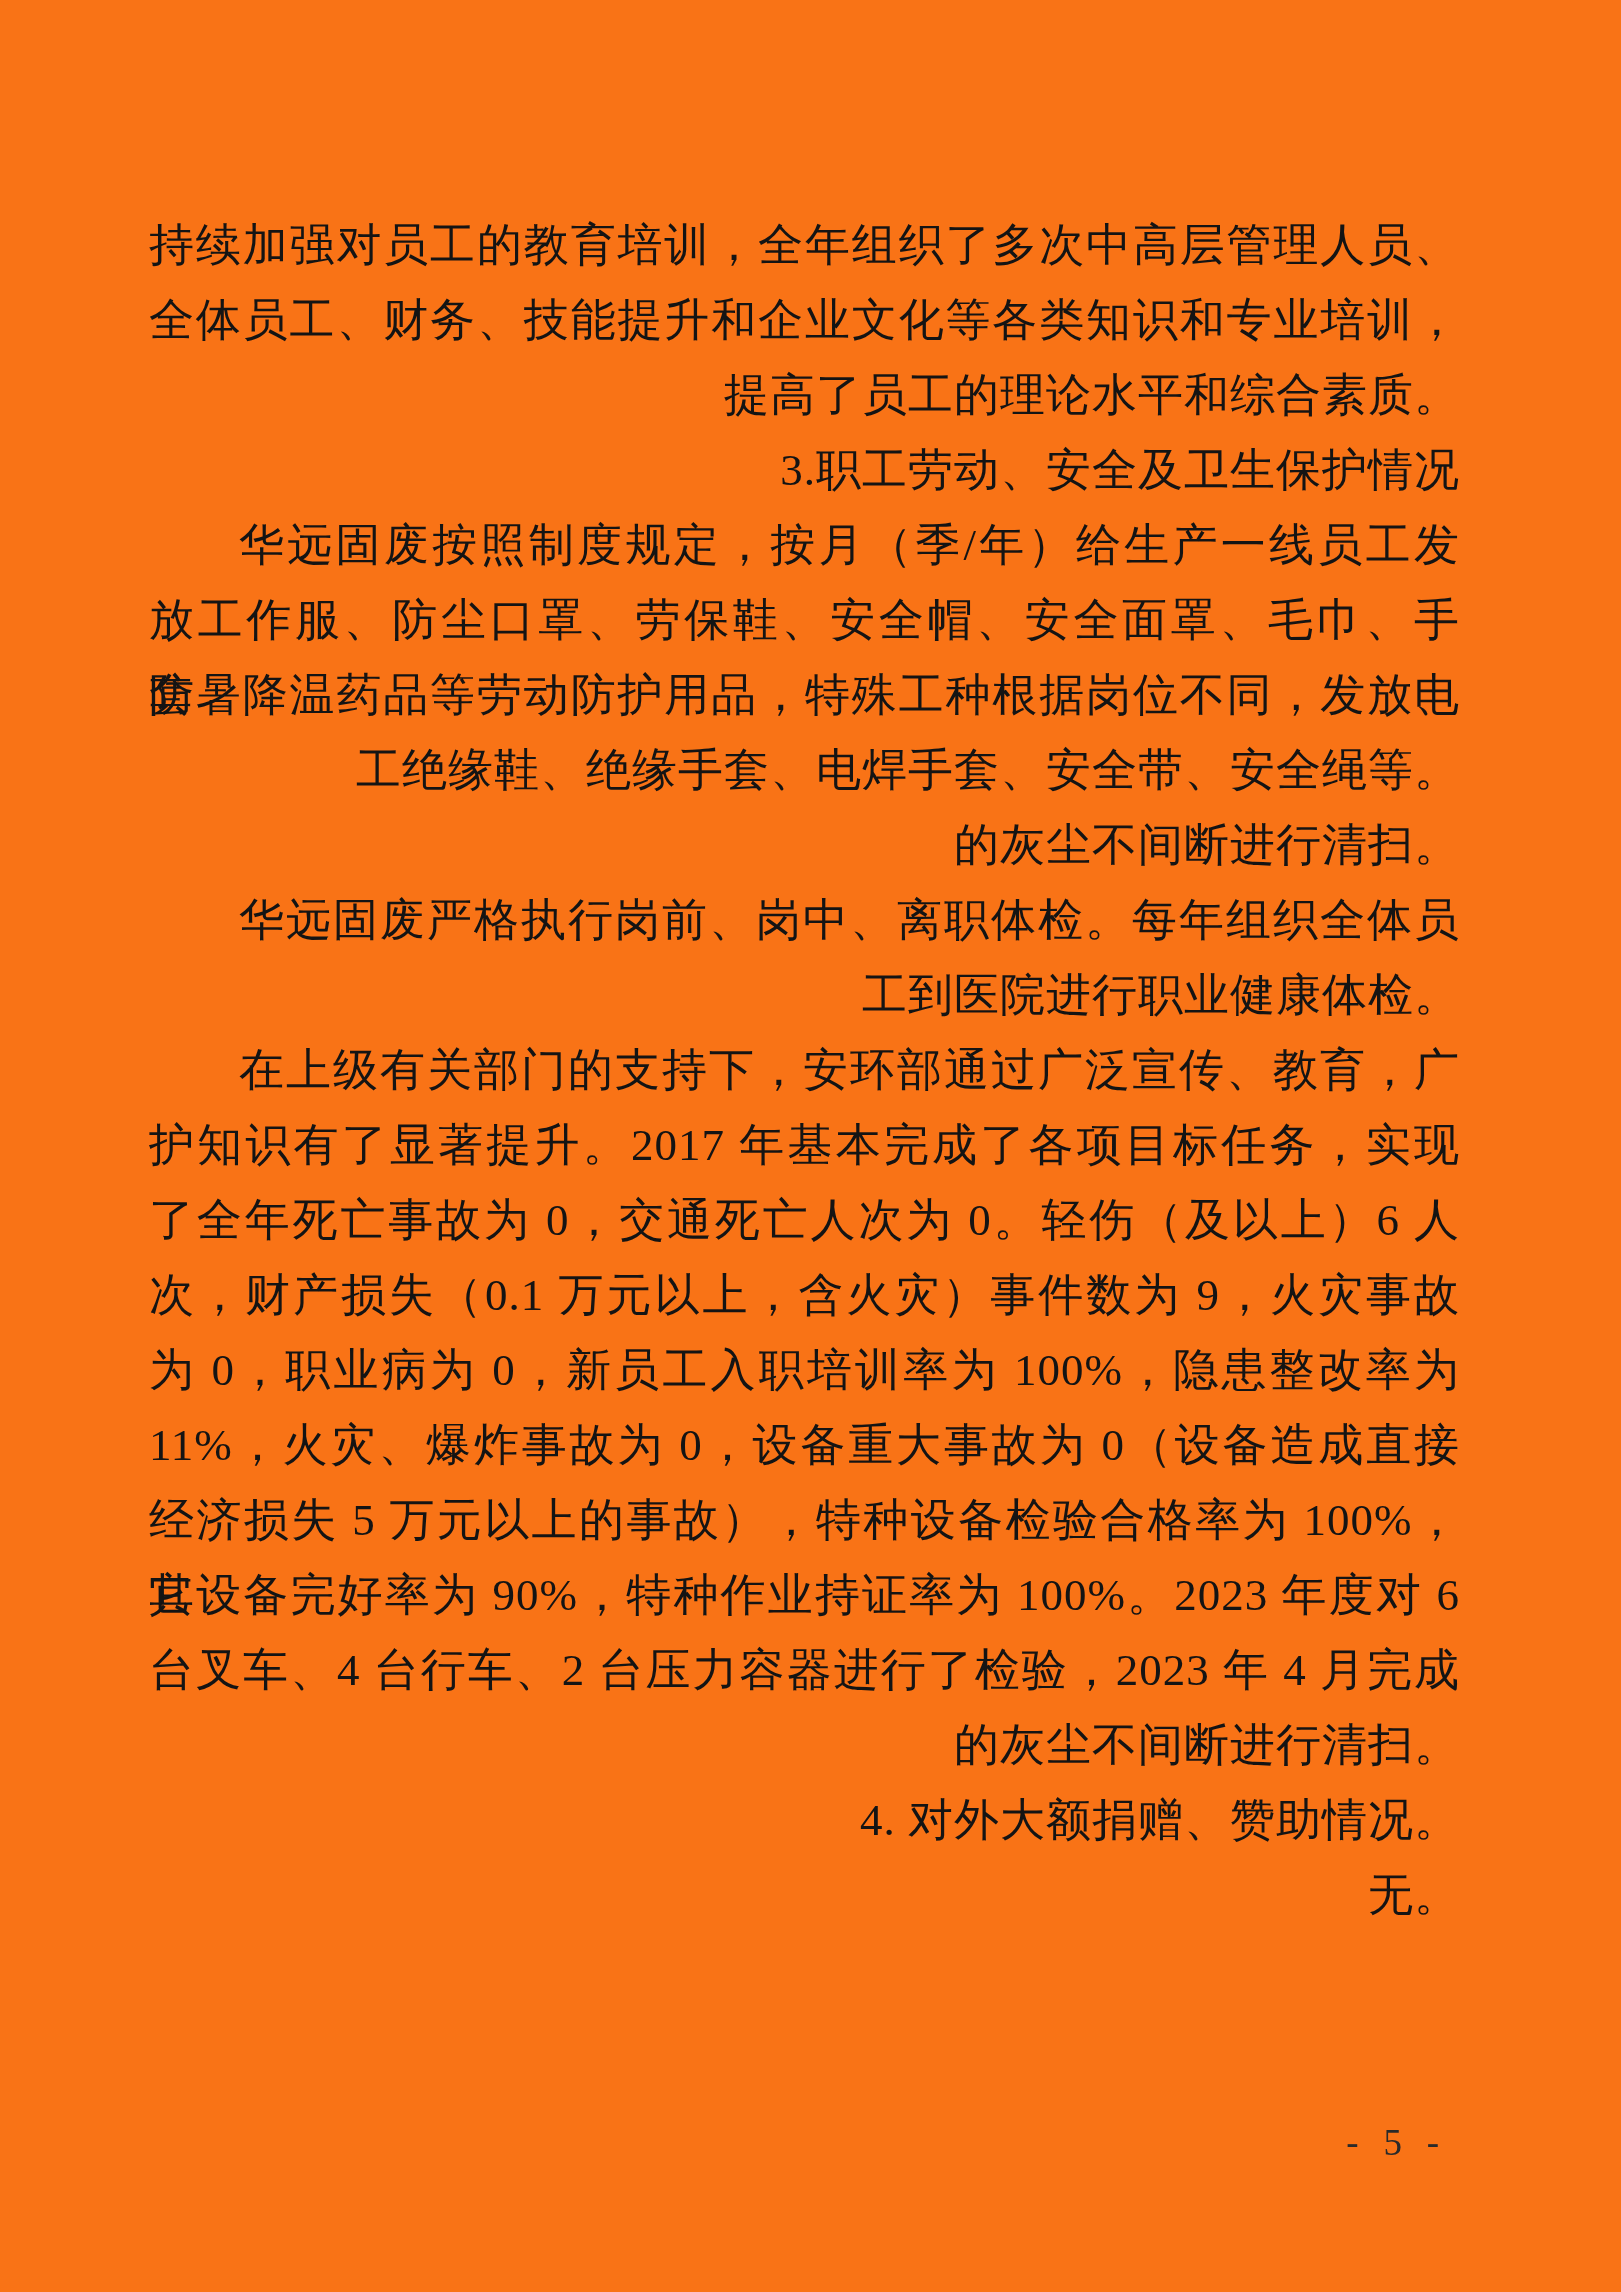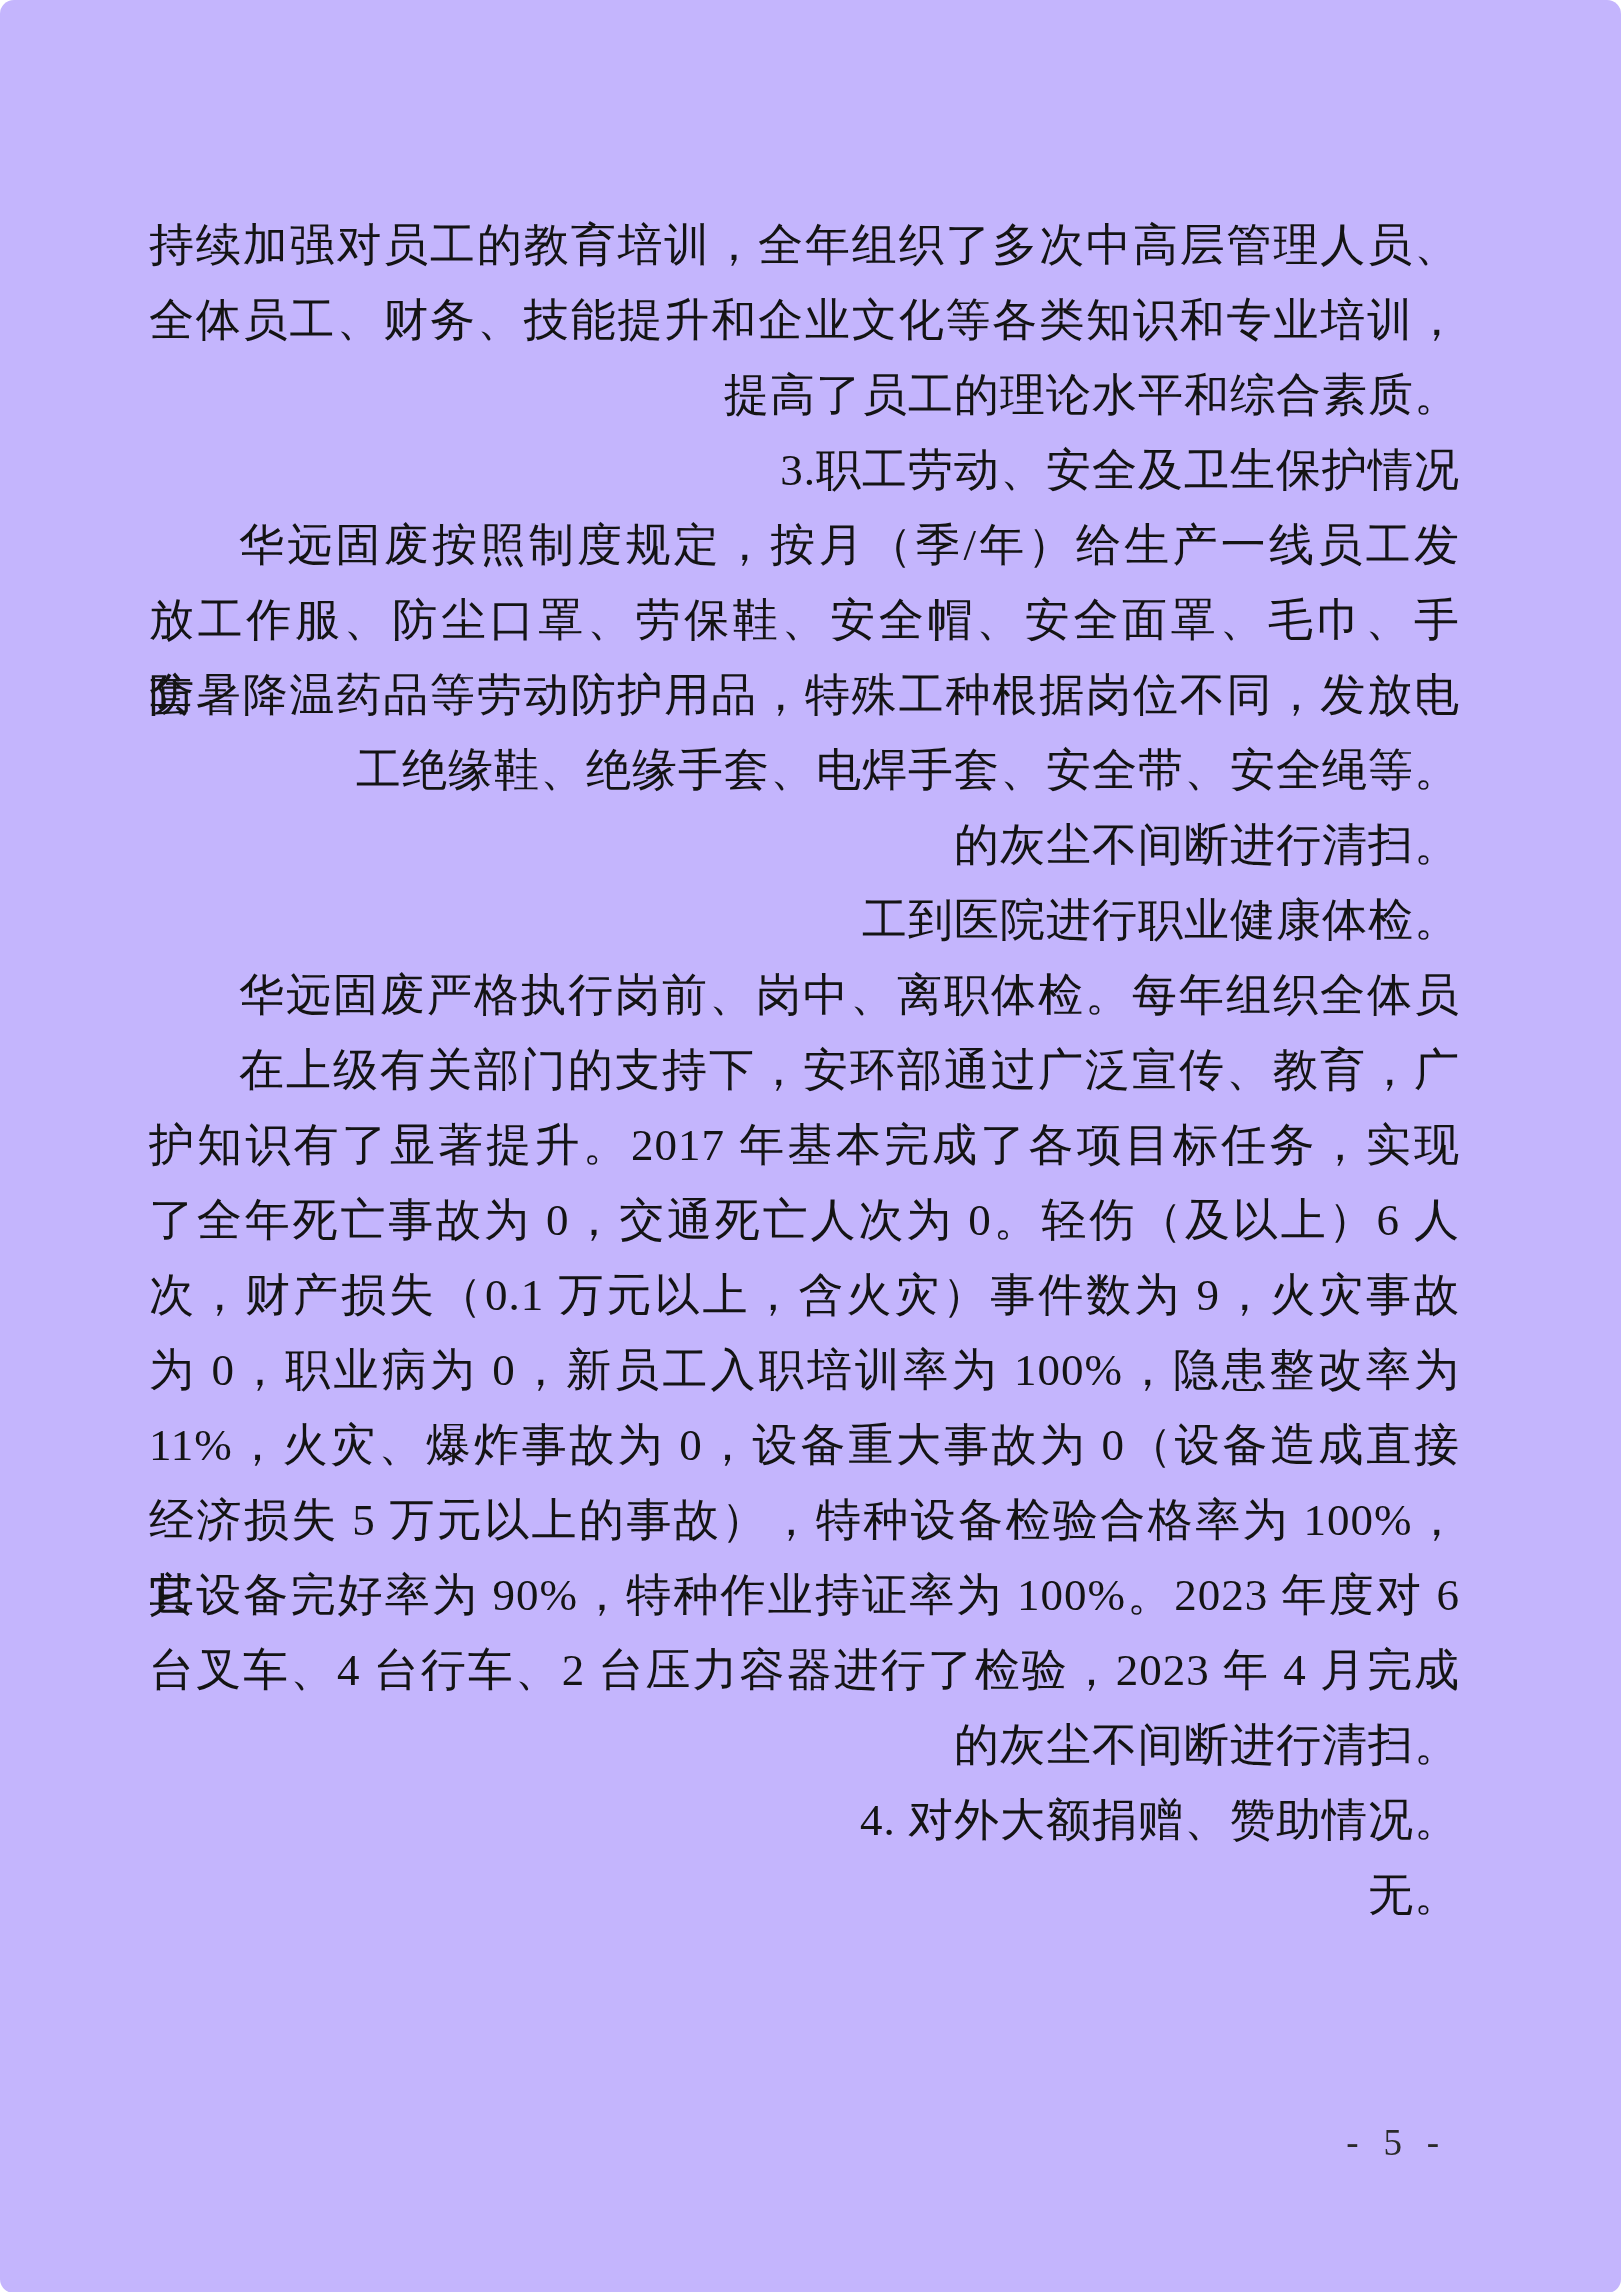--- a/index.html
+++ b/index.html
@@ -4,25 +4,24 @@
 <style>
   html, body {
     margin: 0;
     padding: 0;
     background: #ffffff;
   }
   .page {
     position: relative;
     width: 1621px;
     height: 2293px;
-    background: #c4b5fd;
+    background: #f97316;
     overflow: hidden;
     font-family: "Liberation Serif", "DejaVu Serif", serif;
     color: #141414;
-    border-radius: 14px;
   }
   .content {
     position: absolute;
     left: 149px;
     top: 208px;
     width: 1311px;
   }
   .line {
     height: 75px;
     line-height: 75px;
@@ -54,22 +53,22 @@
   <div class="content">
       <div class="line justify">持续加强对员工的教育培训，全年组织了多次中高层管理人员、</div>
       <div class="line justify">全体员工、财务、技能提升和企业文化等各类知识和专业培训，</div>
       <div class="line">提高了员工的理论水平和综合素质。</div>
       <div class="line indent">3.职工劳动、安全及卫生保护情况</div>
       <div class="line indent justify">华远固废按照制度规定，按月（季/年）给生产一线员工发</div>
       <div class="line justify">放工作服、防尘口罩、劳保鞋、安全帽、安全面罩、毛巾、手套、</div>
       <div class="line justify">防暑降温药品等劳动防护用品，特殊工种根据岗位不同，发放电</div>
       <div class="line">工绝缘鞋、绝缘手套、电焊手套、安全带、安全绳等。</div>
       <div class="line">的灰尘不间断进行清扫。</div>
+      <div class="line indent justify">华远固废严格执行岗前、岗中、离职体检。每年组织全体员</div>
       <div class="line">工到医院进行职业健康体检。</div>
-      <div class="line indent justify">华远固废严格执行岗前、岗中、离职体检。每年组织全体员</div>
       <div class="line indent justify">在上级有关部门的支持下，安环部通过广泛宣传、教育，广</div>
       <div class="line justify">护知识有了显著提升。2017 年基本完成了各项目标任务，实现</div>
       <div class="line justify">了全年死亡事故为 0，交通死亡人次为 0。轻伤（及以上）6 人</div>
       <div class="line justify">次，财产损失（0.1 万元以上，含火灾）事件数为 9，火灾事故</div>
       <div class="line justify">为 0，职业病为 0，新员工入职培训率为 100%，隐患整改率为</div>
       <div class="line justify">11%，火灾、爆炸事故为 0，设备重大事故为 0（设备造成直接</div>
       <div class="line justify">经济损失 5 万元以上的事故），特种设备检验合格率为 100%，其</div>
       <div class="line justify">它设备完好率为 90%，特种作业持证率为 100%。2023 年度对 6</div>
       <div class="line justify">台叉车、4 台行车、2 台压力容器进行了检验，2023 年 4 月完成</div>
       <div class="line">的灰尘不间断进行清扫。</div>

